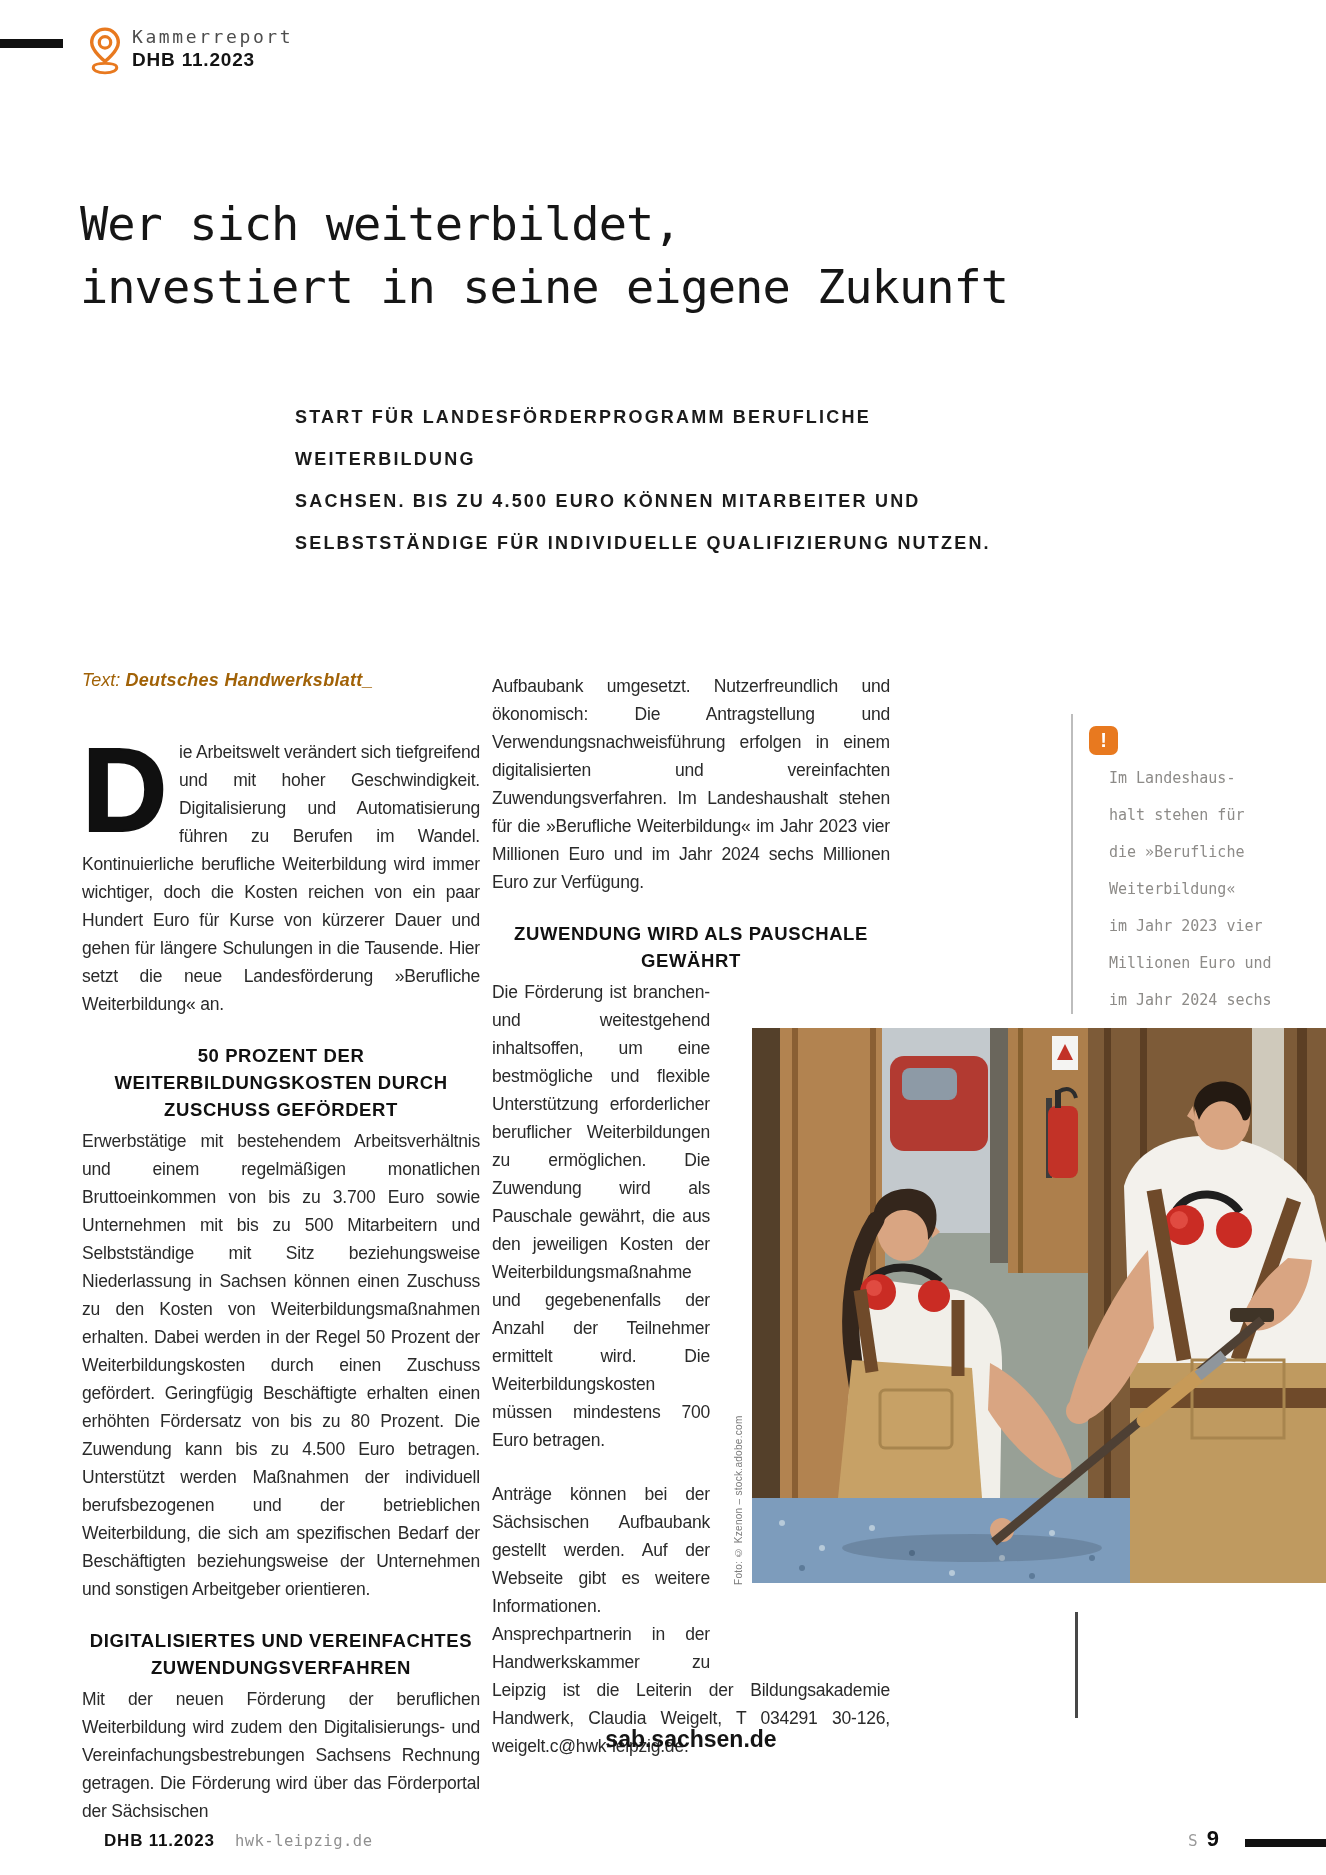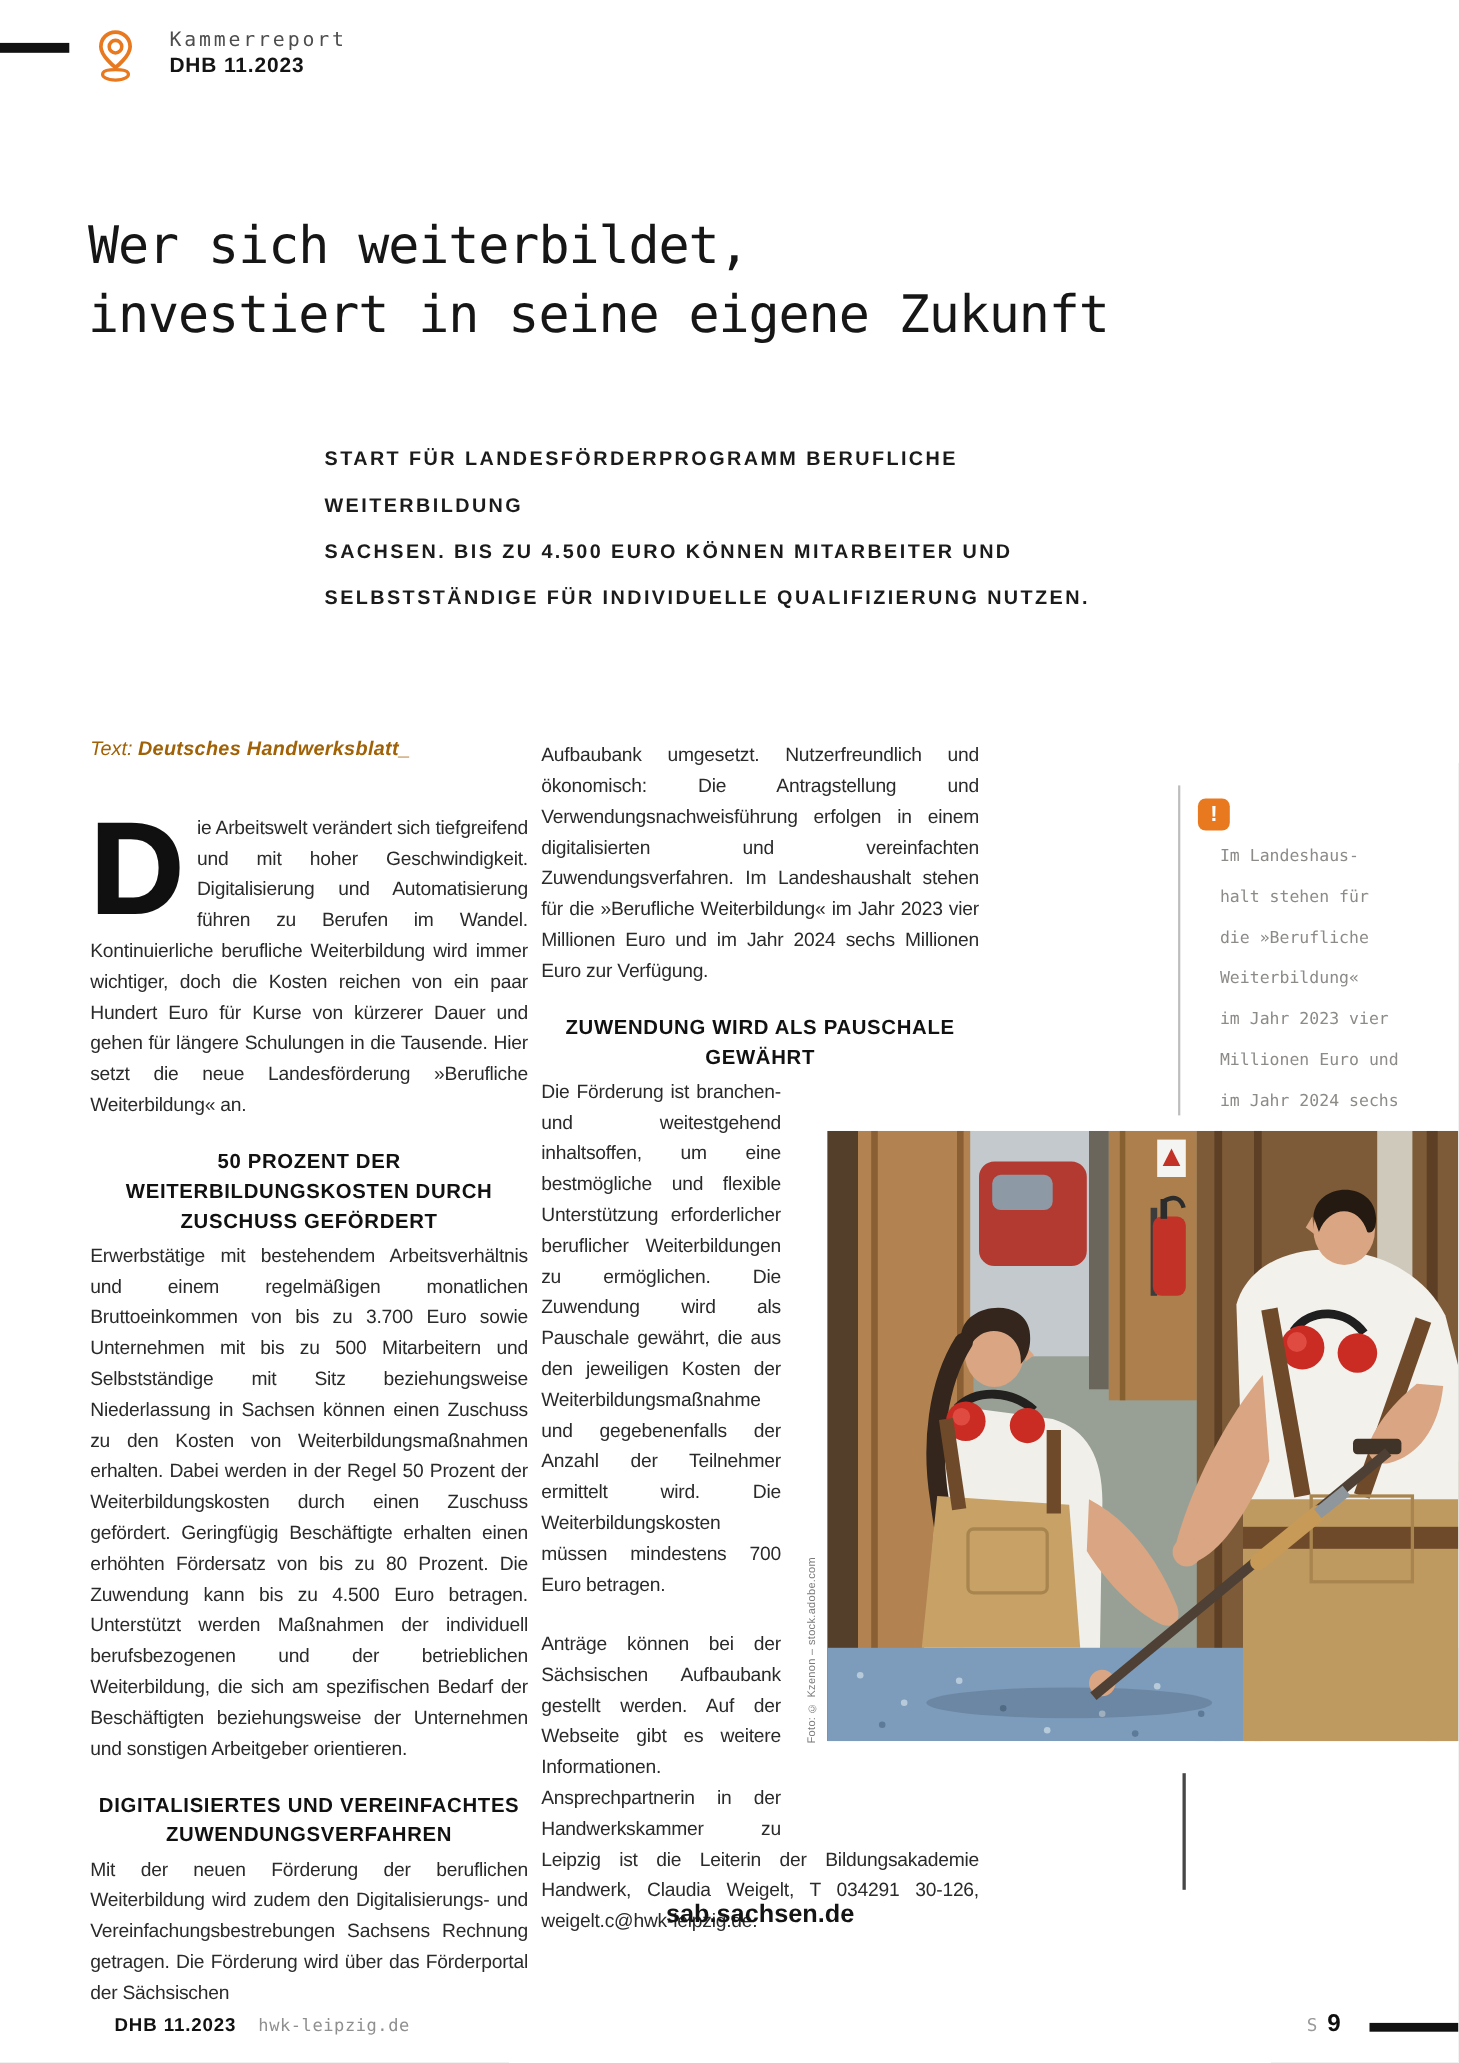--- a/index.html
+++ b/index.html
@@ -5,21 +5,21 @@
   html,body{margin:0;padding:0;background:#e8e8e8;}
   .page{
     position:relative;width:1326px;height:1875px;margin:0 auto;
     background:#ffffff;overflow:hidden;
     font-family:"Liberation Sans",sans-serif;color:#262626;
   }
   .abs{position:absolute;}
 
   
   .corner-bar{left:0;top:39px;width:63px;height:9px;background:#111;}
-  .brand{left:86px;top:24px;display:flex;gap:30px;}
+  .brand{left:86px;top:24px;display:flex;gap:8px;}
   .brand svg{display:block;}
   .brand-text{padding-top:2px;}
   .brand-label{font-family:"DejaVu Sans Mono",monospace;font-size:18px;letter-spacing:2.6px;color:#4d4d4d;line-height:22px;}
   .brand-issue{font-weight:700;font-size:19px;letter-spacing:0.8px;color:#141414;line-height:24px;}
 
   
   .headline{
     left:80px;top:192px;width:1200px;
     font-family:"DejaVu Sans Mono",monospace;font-size:47px;line-height:63px;
     color:#161616;white-space:pre-line;letter-spacing:-1px;

